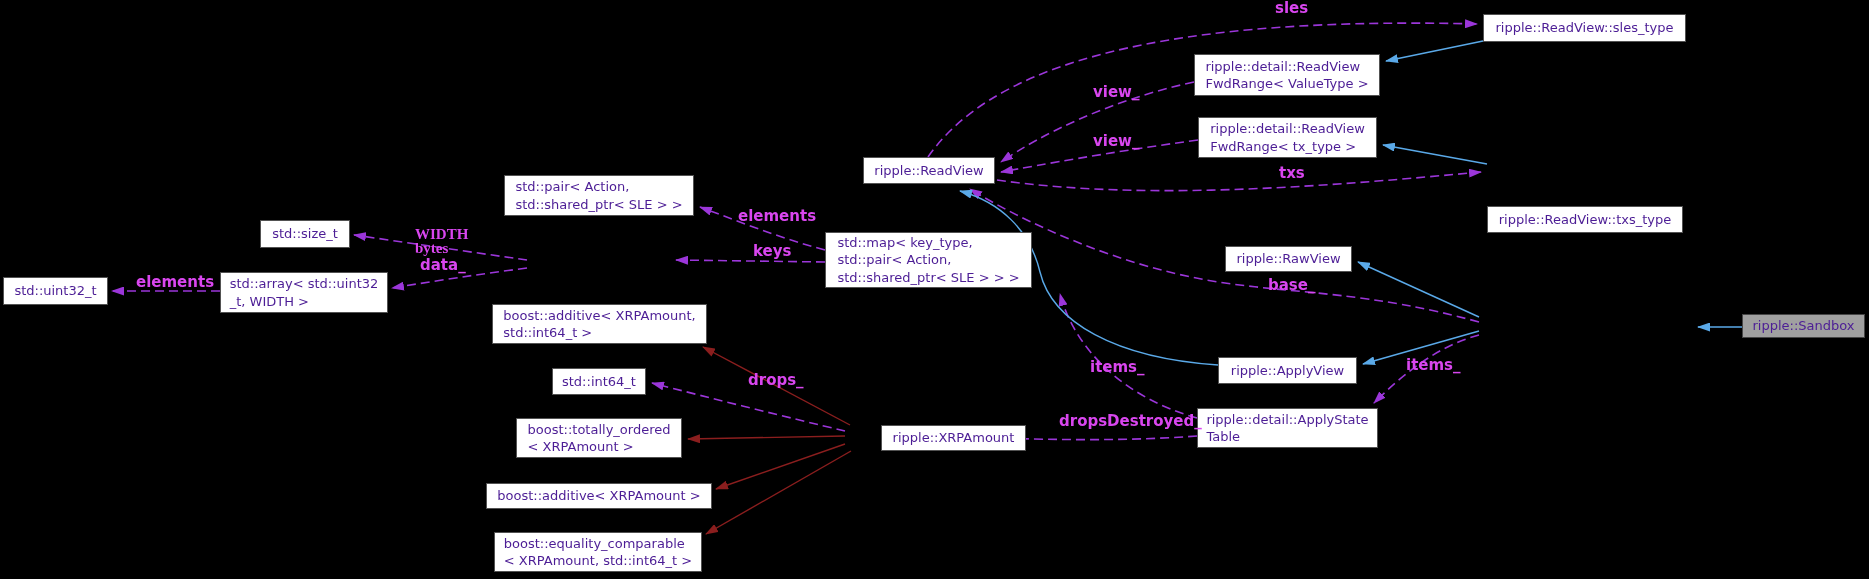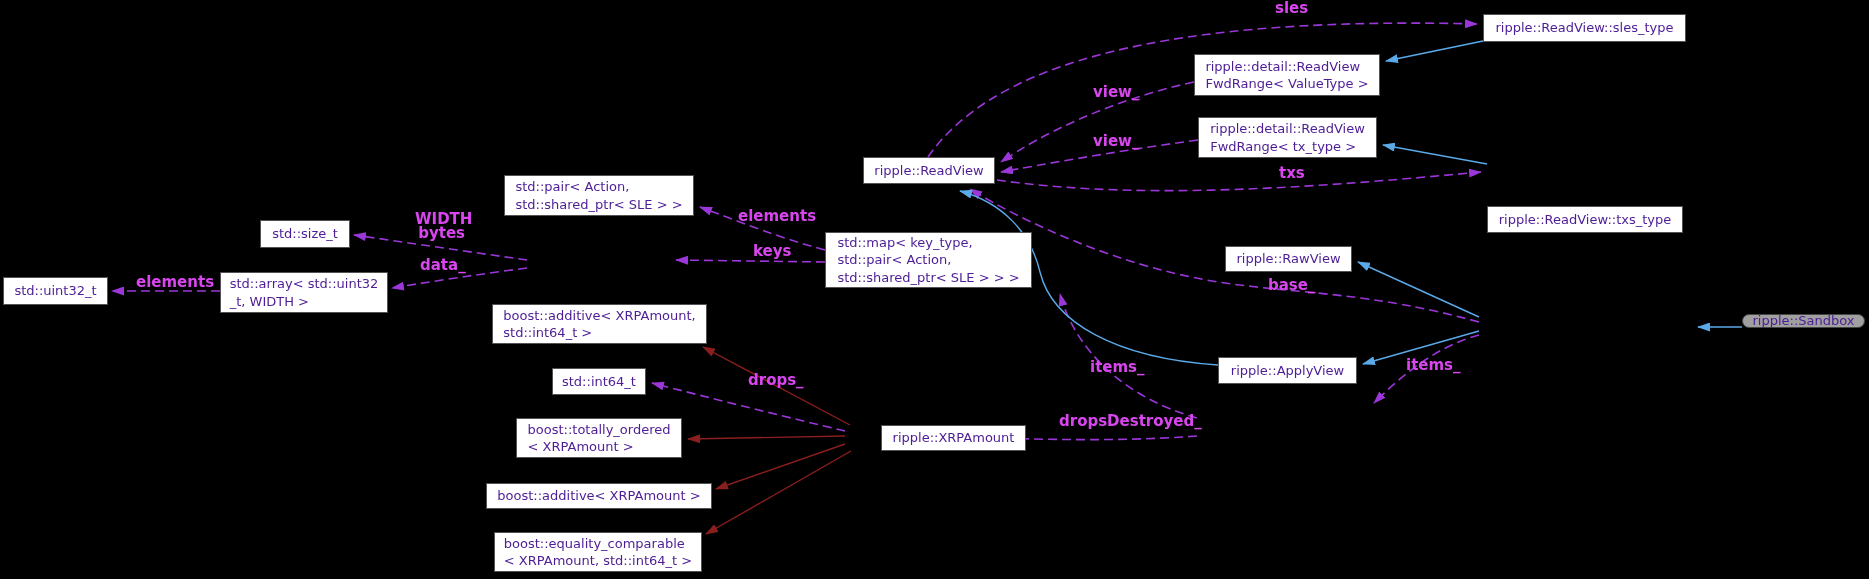--- a/index.html
+++ b/index.html
@@ -104,24 +104,26 @@
 std::pair&lt; Action,
 std::shared_ptr&lt; SLE &gt; &gt; &gt;</div>
   <div class="node" style="left:1194px;top:54px;width:186px;height:42px;">ripple::detail::ReadView
 FwdRange&lt; ValueType &gt;</div>
   <div class="node" style="left:1198px;top:117px;width:179px;height:41px;">ripple::detail::ReadView
 FwdRange&lt; tx_type &gt;</div>
   <div class="node" style="left:1483px;top:14px;width:203px;height:28px;">ripple::ReadView::sles_type</div>
   <div class="node" style="left:1487px;top:158px;width:196px;height:27px;margin-top:48px;">ripple::ReadView::txs_type</div>
   <div class="node" style="left:1225px;top:246px;width:127px;height:26px;">ripple::RawView</div>
   <div class="node" style="left:1218px;top:357px;width:139px;height:27px;">ripple::ApplyView</div>
-  <div class="node hl" style="left:1742px;top:314px;width:123px;height:14px;border-radius:10px;">ripple::Sandbox</div>
+  <div class="node" style="left:1197px;top:408px;width:181px;height:40px;">ripple::detail::ApplyState
+Table</div>
+  <div class="node hl" style="left:1742px;top:314px;width:123px;height:24px;">ripple::Sandbox</div>
 
   <span class="elabel" style="left:136px;top:276px;">elements</span>
-  <span class="elabel" style="left:415px;top:213px;width:50px;text-align:right;">WIDTH
+  <span class="elabel" style="left:415px;top:228px;width:50px;text-align:left;font-family:Liberation Serif, serif;">WIDTH
 bytes</span>
   <span class="elabel" style="left:420px;top:259px;">data_</span>
   <span class="elabel" style="left:738px;top:210px;">elements</span>
   <span class="elabel" style="left:753px;top:245px;">keys</span>
   <span class="elabel" style="left:1275px;top:2px;">sles</span>
   <span class="elabel" style="left:1093px;top:86px;">view_</span>
   <span class="elabel" style="left:1093px;top:135px;">view_</span>
   <span class="elabel" style="left:1279px;top:167px;">txs</span>
   <span class="elabel" style="left:1268px;top:279px;">base_</span>
   <span class="elabel" style="left:1090px;top:361px;">items_</span>

